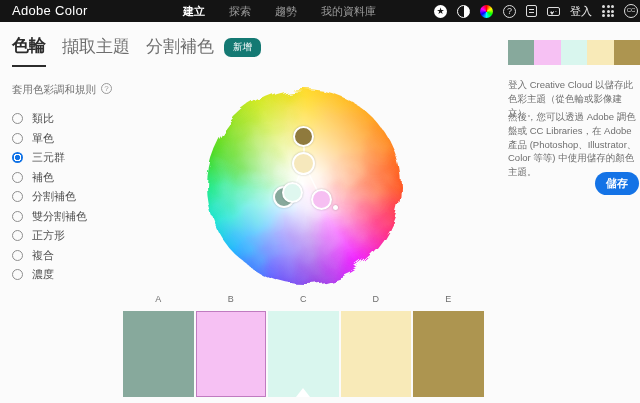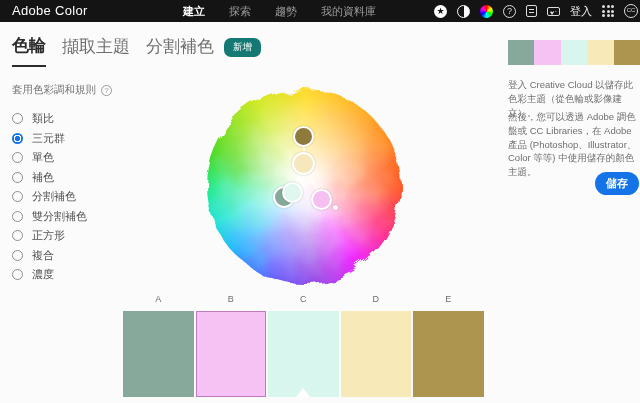--- a/index.html
+++ b/index.html
@@ -33,21 +33,21 @@
   .icon-cc { width:14px; height:14px; border:1.5px solid #ddd; border-radius:50%; color:#ddd; font-size:6px; line-height:11px; text-align:center; letter-spacing:0; }
 
   
   .tabbar { position:absolute; left:12px; top:34px; display:flex; align-items:center; gap:16px; }
   .tab { font-size:17px; color:#6e6e6e; padding-bottom:8px; cursor:pointer; white-space:nowrap; }
   .tab.active { color:#2c2c2c; font-weight:bold; border-bottom:2px solid #2c2c2c; }
   .badge { color:#fff; font-size:9.5px; padding:3px 9px; border-radius:7px; margin-left:-6px; margin-bottom:6px; cursor:pointer; }
 
   
   .sidebar { position:absolute; left:12px; top:83px; width:130px; }
-  .sb-title { font-size:10.5px; color:#747474; display:flex; align-items:center; gap:5px; }
+  .sb-title { font-size:10.5px; color:#747474; display:flex; gap:5px; }
   .qmark { width:11px; height:11px; border:1px solid #9a9a9a; border-radius:50%; color:#9a9a9a;
            font-size:8px; line-height:10px; text-align:center; flex:none; }
   .sb-list { margin-top:16px; display:flex; flex-direction:column; gap:8.5px; }
   .sb-row { display:flex; align-items:center; gap:9px; height:11px; cursor:pointer; }
   .radio { width:11px; height:11px; border-radius:50%; border:1.5px solid #8e8e8e; background:#fbfbfb; flex:none; }
   .sb-row.selected .radio { border:none; }
   .sb-label { font-size:11px; color:#505050; white-space:nowrap; }
 
   
   .wheel-wrap { position:absolute; left:207px; top:89px; width:194px; height:194px; }
@@ -142,27 +142,27 @@
   <div class="sidebar">
     <div class="sb-title">
       <span>套用色彩調和規則</span>
       <span class="qmark">?</span>
     </div>
     <div class="sb-list">
       <label class="sb-row">
           <span class="radio"></span>
           <span class="sb-label">類比</span>
         </label>
+      <label class="sb-row">
+          <span class="radio"></span>
+          <span class="sb-label">單色</span>
+        </label>
       <label class="sb-row selected">
           <span class="radio" id="radio-sel" style="background: radial-gradient(circle, rgb(18, 115, 230) 0px, rgb(18, 115, 230) 2.5px, rgb(255, 255, 255) 2.9px, rgb(255, 255, 255) 3.6px, rgb(18, 115, 230) 4px);"></span>
           <span class="sb-label">三元群</span>
-        </label>
-      <label class="sb-row">
-          <span class="radio"></span>
-          <span class="sb-label">單色</span>
         </label>
       <label class="sb-row">
           <span class="radio"></span>
           <span class="sb-label">補色</span>
         </label>
       <label class="sb-row">
           <span class="radio"></span>
           <span class="sb-label">分割補色</span>
         </label>
       <label class="sb-row">

